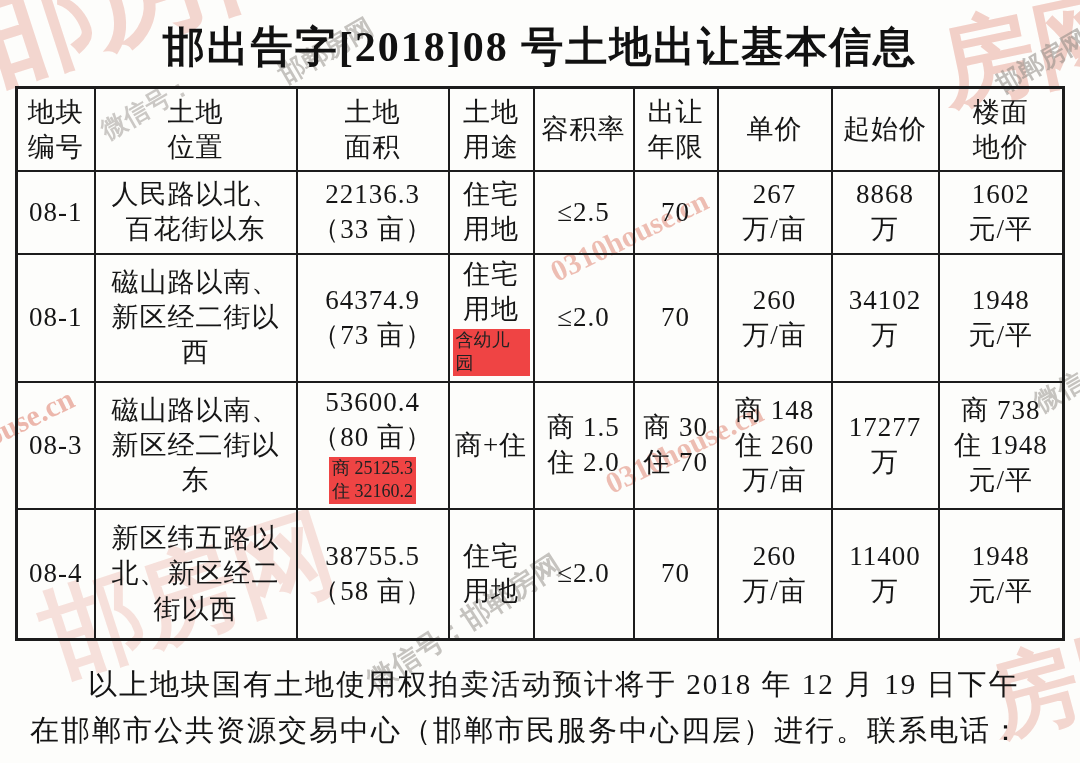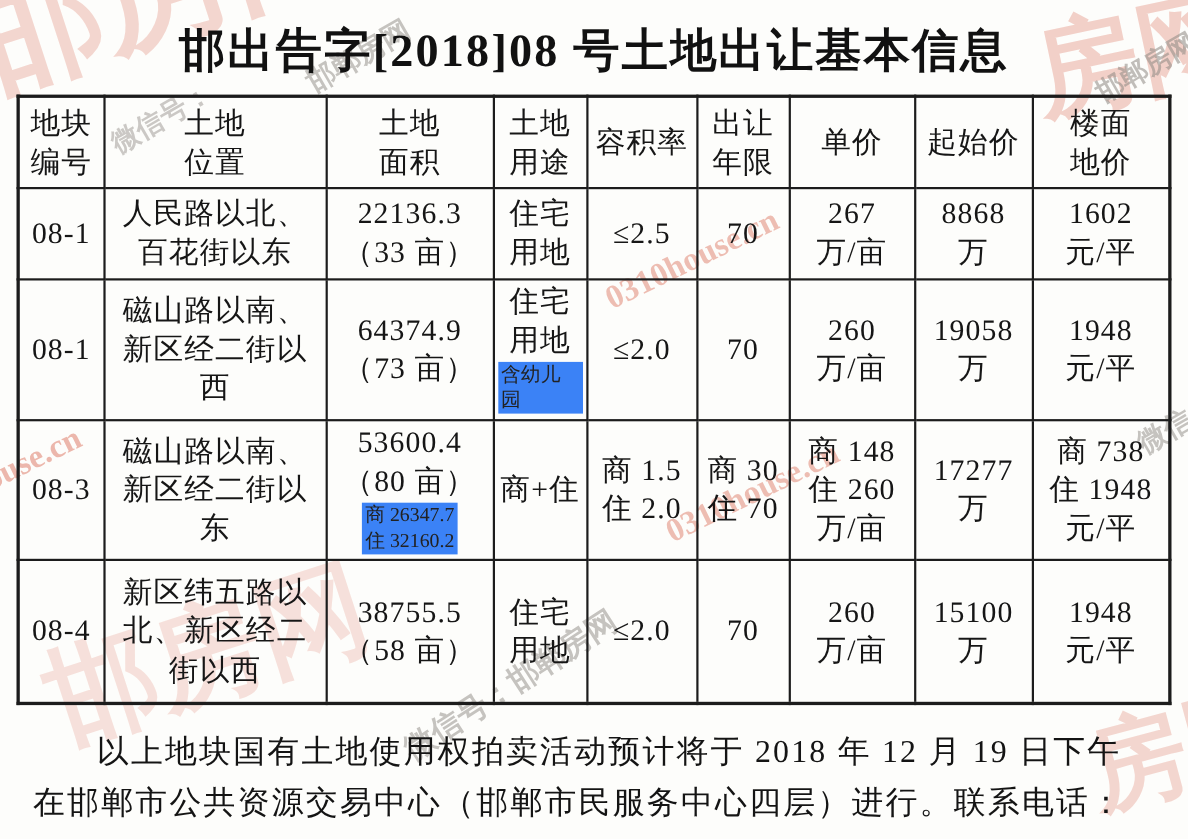--- a/index.html
+++ b/index.html
@@ -32,21 +32,21 @@
     white-space:pre-line;
     font-size:27px;line-height:1.3;letter-spacing:1px;
     padding:2px 3px;font-weight:normal;color:#161616;
   }
   tr.h-head{height:83px;margin-left:10px;}
   tr.h-r1{height:83px;}
   tr.h-r2{height:102px;}
   tr.h-r3{height:122px;}
   tr.h-r4{height:130px;}
   .note{
-    display:inline-block;background:#3b82f6;color:#222;
+    display:inline-block;background:#ef4444;color:#222;
     font-size:18px;line-height:1.3;letter-spacing:0;
     padding:0 3px;margin-top:2px;white-space:pre-line;text-align:left;
   }
   .note:empty{display:none;}
   .footer-text{
     margin:20px 30px 0 30px;
     font-size:29px;line-height:1.6;letter-spacing:2px;
     text-indent:2em;color:#141414;
     white-space:normal;
   }
@@ -125,31 +125,31 @@
       <td>08-1</td>
       <td>磁山路以南、新区经二街以西</td>
       <td><span>64374.9
 （73 亩）</span></td>
       <td><span>住宅
 用地</span><span class="note">含幼儿园</span></td>
       <td>≤2.0</td>
       <td>70</td>
       <td>260
 万/亩</td>
-      <td>19058
+      <td>34102
 万</td>
       <td>1948
 元/平</td>
     </tr>
 
     <tr class="h-r3">
       <td>08-3</td>
       <td>磁山路以南、新区经二街以东</td>
       <td><span>53600.4
-（80 亩）</span><span class="note">商 26347.7
+（80 亩）</span><span class="note">商 25125.3
 住 32160.2</span></td>
       <td><span>商+住</span></td>
       <td>商 1.5
 住 2.0</td>
       <td>商 30
 住 70</td>
       <td>商 148
 住 260
 万/亩</td>
       <td>17277
@@ -163,21 +163,21 @@
       <td>08-4</td>
       <td>新区纬五路以北、新区经二街以西</td>
       <td><span>38755.5
 （58 亩）</span></td>
       <td><span>住宅
 用地</span></td>
       <td>≤2.0</td>
       <td>70</td>
       <td>260
 万/亩</td>
-      <td>15100
+      <td>11400
 万</td>
       <td>1948
 元/平</td>
     </tr>
   </tbody>
     </table>
 
   <p class="footer-text">以上地块国有土地使用权拍卖活动预计将于 2018 年 12 月 19 日下午在邯郸市公共资源交易中心（邯郸市民服务中心四层）进行。联系电话：0310-2031957、8090289。</p>
 
 </div>

